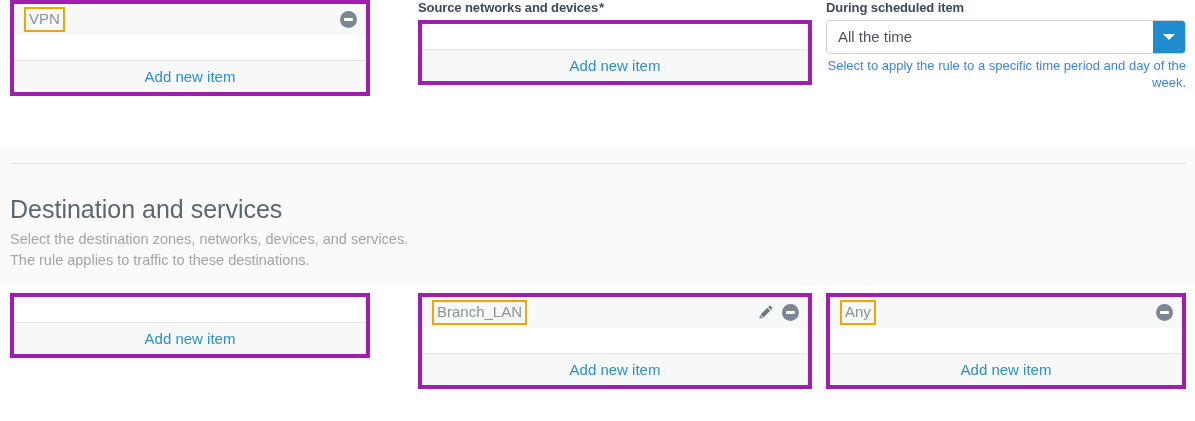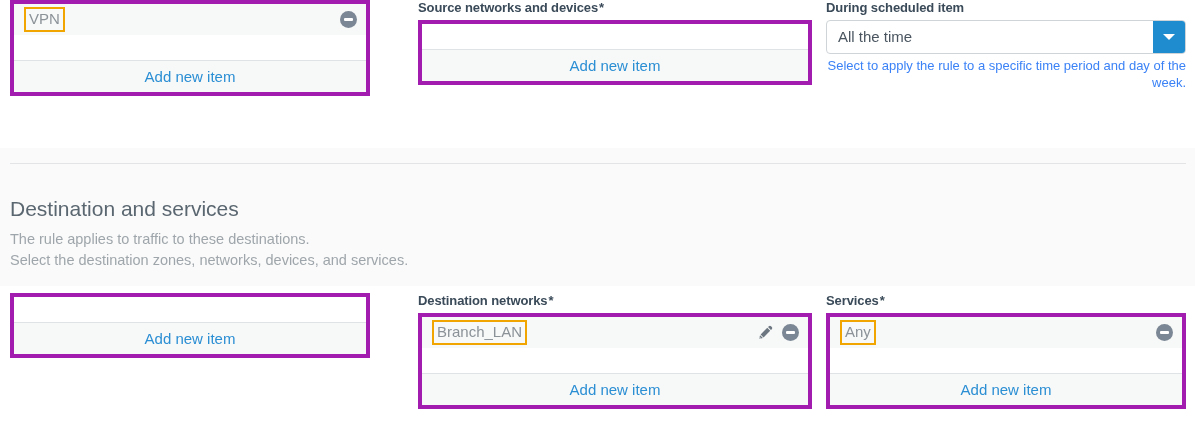--- a/index.html
+++ b/index.html
@@ -187,21 +187,21 @@
     left: 10px;
     top: 163px;
     width: 1176px;
     height: 1px;
     background: #e2e4e6;
   }
   .section-title {
     position: absolute;
     left: 10px;
     top: 196px;
-    font-size: 21px;
+    font-size: 25px;
     font-weight: normal;
     color: #5a6670;
     line-height: 26px;
     margin: 0;
   }
   .section-sub {
     position: absolute;
     left: 10px;
     top: 229px;
     font-size: 14.5px;
@@ -251,39 +251,36 @@
     </div>
     <div class="select-hint">Select to apply the rule to a specific time period and day of the week.</div>
   </div>
 
 </div>
 
 <div class="section-band"></div>
 <div class="section-rule"></div>
 <h2 class="section-title">Destination and services</h2>
 <div class="section-sub">
+  <div>Select the destination zones, networks, devices, and services.</div>
   <div>The rule applies to traffic to these destinations.</div>
-  <div>Select the destination zones, networks, devices, and services.</div>
 </div>
 
 <div class="row" style="top:293px;">
 
   <div class="col col-1">
     <div class="listbox">
       <div class="listbox-blank"></div>
       <div class="listbox-footer">
         <span class="link">Add new item</span>
       </div>
     </div>
   </div>
 
   <div class="col col-2">
-    <div class="field-label">
-      <span>Destination networks</span><span class="req-star">*</span>
-    </div>
     <div class="listbox">
       <div class="listbox-item">
         <span class="item-token">Branch_LAN</span>
         <span class="item-actions">
           <span>
             <svg class="icon-pencil" viewBox="0 0 16 16" aria-hidden="true">
               <path d="M11.6 1.3a1.6 1.6 0 0 1 2.3 0l0.8 0.8a1.6 1.6 0 0 1 0 2.3l-0.9 0.9 -3.1-3.1 0.9-0.9z" fill="#6b7680"></path>
               <path d="M9.9 3.0l3.1 3.1 -7.1 7.1 -3.1-3.1 7.1-7.1z" fill="#6b7680"></path>
               <path d="M2.2 10.9l3.0 3.0 -4.0 1.0 1.0-4.0z" fill="#6b7680"></path>
               <path d="M1.4 14.6l0.5-1.9 1.4 1.4 -1.9 0.5z" fill="#ffffff"></path>
@@ -293,23 +290,20 @@
         </span>
       </div>
       <div class="listbox-blank"></div>
       <div class="listbox-footer">
         <span class="link">Add new item</span>
       </div>
     </div>
   </div>
 
   <div class="col col-3">
-    <div class="field-label">
-      <span>Services</span><span class="req-star">*</span>
-    </div>
     <div class="listbox">
       <div class="listbox-item">
         <span class="item-token">Any</span>
         <span class="item-actions">
           <span class="icon-minus"></span>
         </span>
       </div>
       <div class="listbox-blank"></div>
       <div class="listbox-footer">
         <span class="link">Add new item</span>

